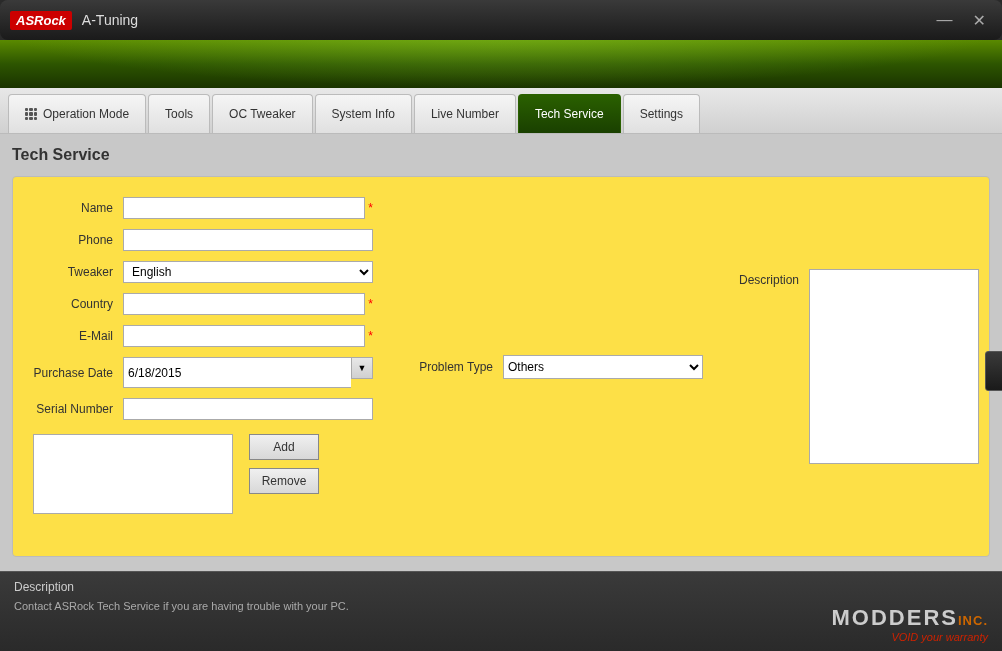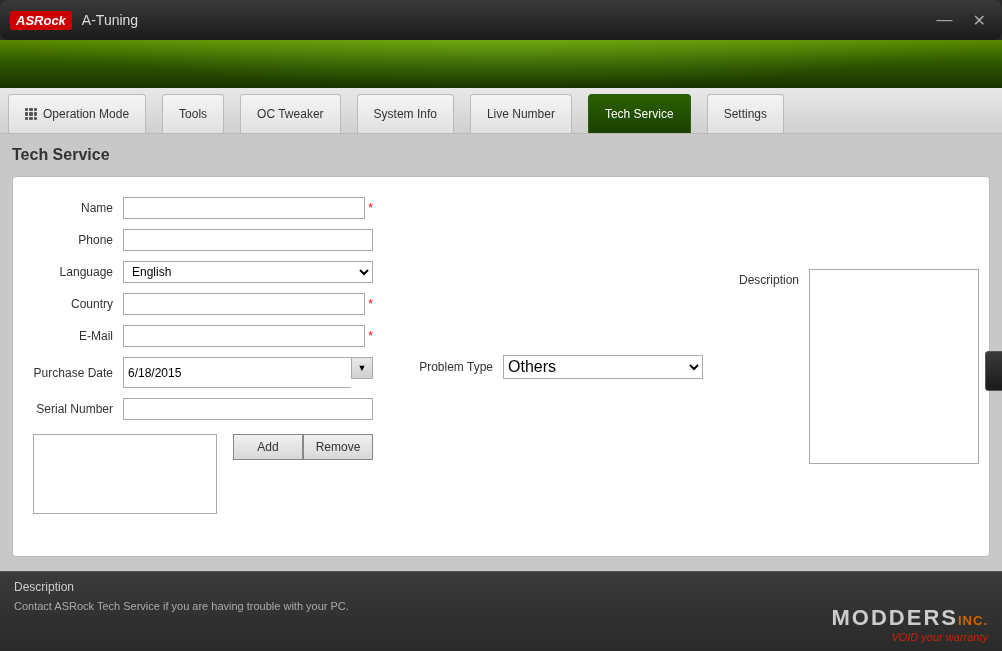--- a/index.html
+++ b/index.html
@@ -67,21 +67,21 @@
       background: radial-gradient(ellipse at 50% -20%, rgba(150,220,50,0.4) 0%, transparent 70%);
     }
 
     
     #nav-bar {
       height: 46px;
       background: linear-gradient(to bottom, #e8e8e8, #d0d0d0);
       display: flex;
       align-items: stretch;
       padding: 6px 8px 0 8px;
-      gap: 16px;
+      gap: 2px;
       border-bottom: 1px solid #bbb;
     }
     .nav-tab {
       padding: 0 16px;
       display: flex;
       align-items: center;
       justify-content: center;
       cursor: pointer;
       border-radius: 4px 4px 0 0;
       border: 1px solid #bbb;
@@ -122,21 +122,21 @@
     }
 
     #page-title {
       font-size: 16px;
       font-weight: bold;
       color: #333;
       margin-bottom: 12px;
     }
 
     #content-panel {
-      background: #ffffff;
+      background: #fde047;
       border: 1px solid #bbb;
       border-radius: 4px;
       padding: 20px;
       height: calc(100% - 32px);
       display: flex;
       flex-direction: column;
     }
 
     #form-area {
       display: flex;
@@ -215,22 +215,22 @@
       width: 210px;
       height: 80px;
       border: 1px solid #aaa;
       background: white;
       float: left;
       margin-right: 8px;
     }
     .attach-btn-col {
       float: left;
       display: flex;
-      flex-direction: row;
-      gap: 0;
+      flex-direction: column;
+      gap: 8px;
     }
     .attach-btn {
       width: 70px;
       height: 26px;
       border: 1px solid #888;
       background: linear-gradient(to bottom, #f0f0f0, #d8d8d8);
       cursor: pointer;
       font-size: 12px;
       color: #333;
     }
@@ -253,21 +253,21 @@
       text-align: right;
       color: #333;
       font-size: 12px;
     }
 
     #problem-type-select {
       width: 200px;
       height: 24px;
       border: 1px solid #aaa;
       background: white;
-      font-size: 16px;
+      font-size: 12px;
     }
     .desc-label {
       width: 90px;
       text-align: right;
       color: #333;
       font-size: 12px;
       padding-top: 4px;
     }
     #description-textarea {
       flex: 1;
@@ -399,21 +399,21 @@
           <input class="form-input" type="text" style="">
           <span class="required-star">*</span>
         </div>
 
         <div class="form-row">
           <span class="form-label">Phone</span>
           <input class="form-input" type="text" style="">
         </div>
 
         <div class="form-row">
-          <span class="form-label">Language</span>
+          <span class="form-label">Tweaker</span>
           <select class="form-select">
             <option>English</option>
             <option>Chinese</option>
             <option>Japanese</option>
             <option>Korean</option>
             <option>German</option>
             <option>French</option>
           </select>
         </div>
 

